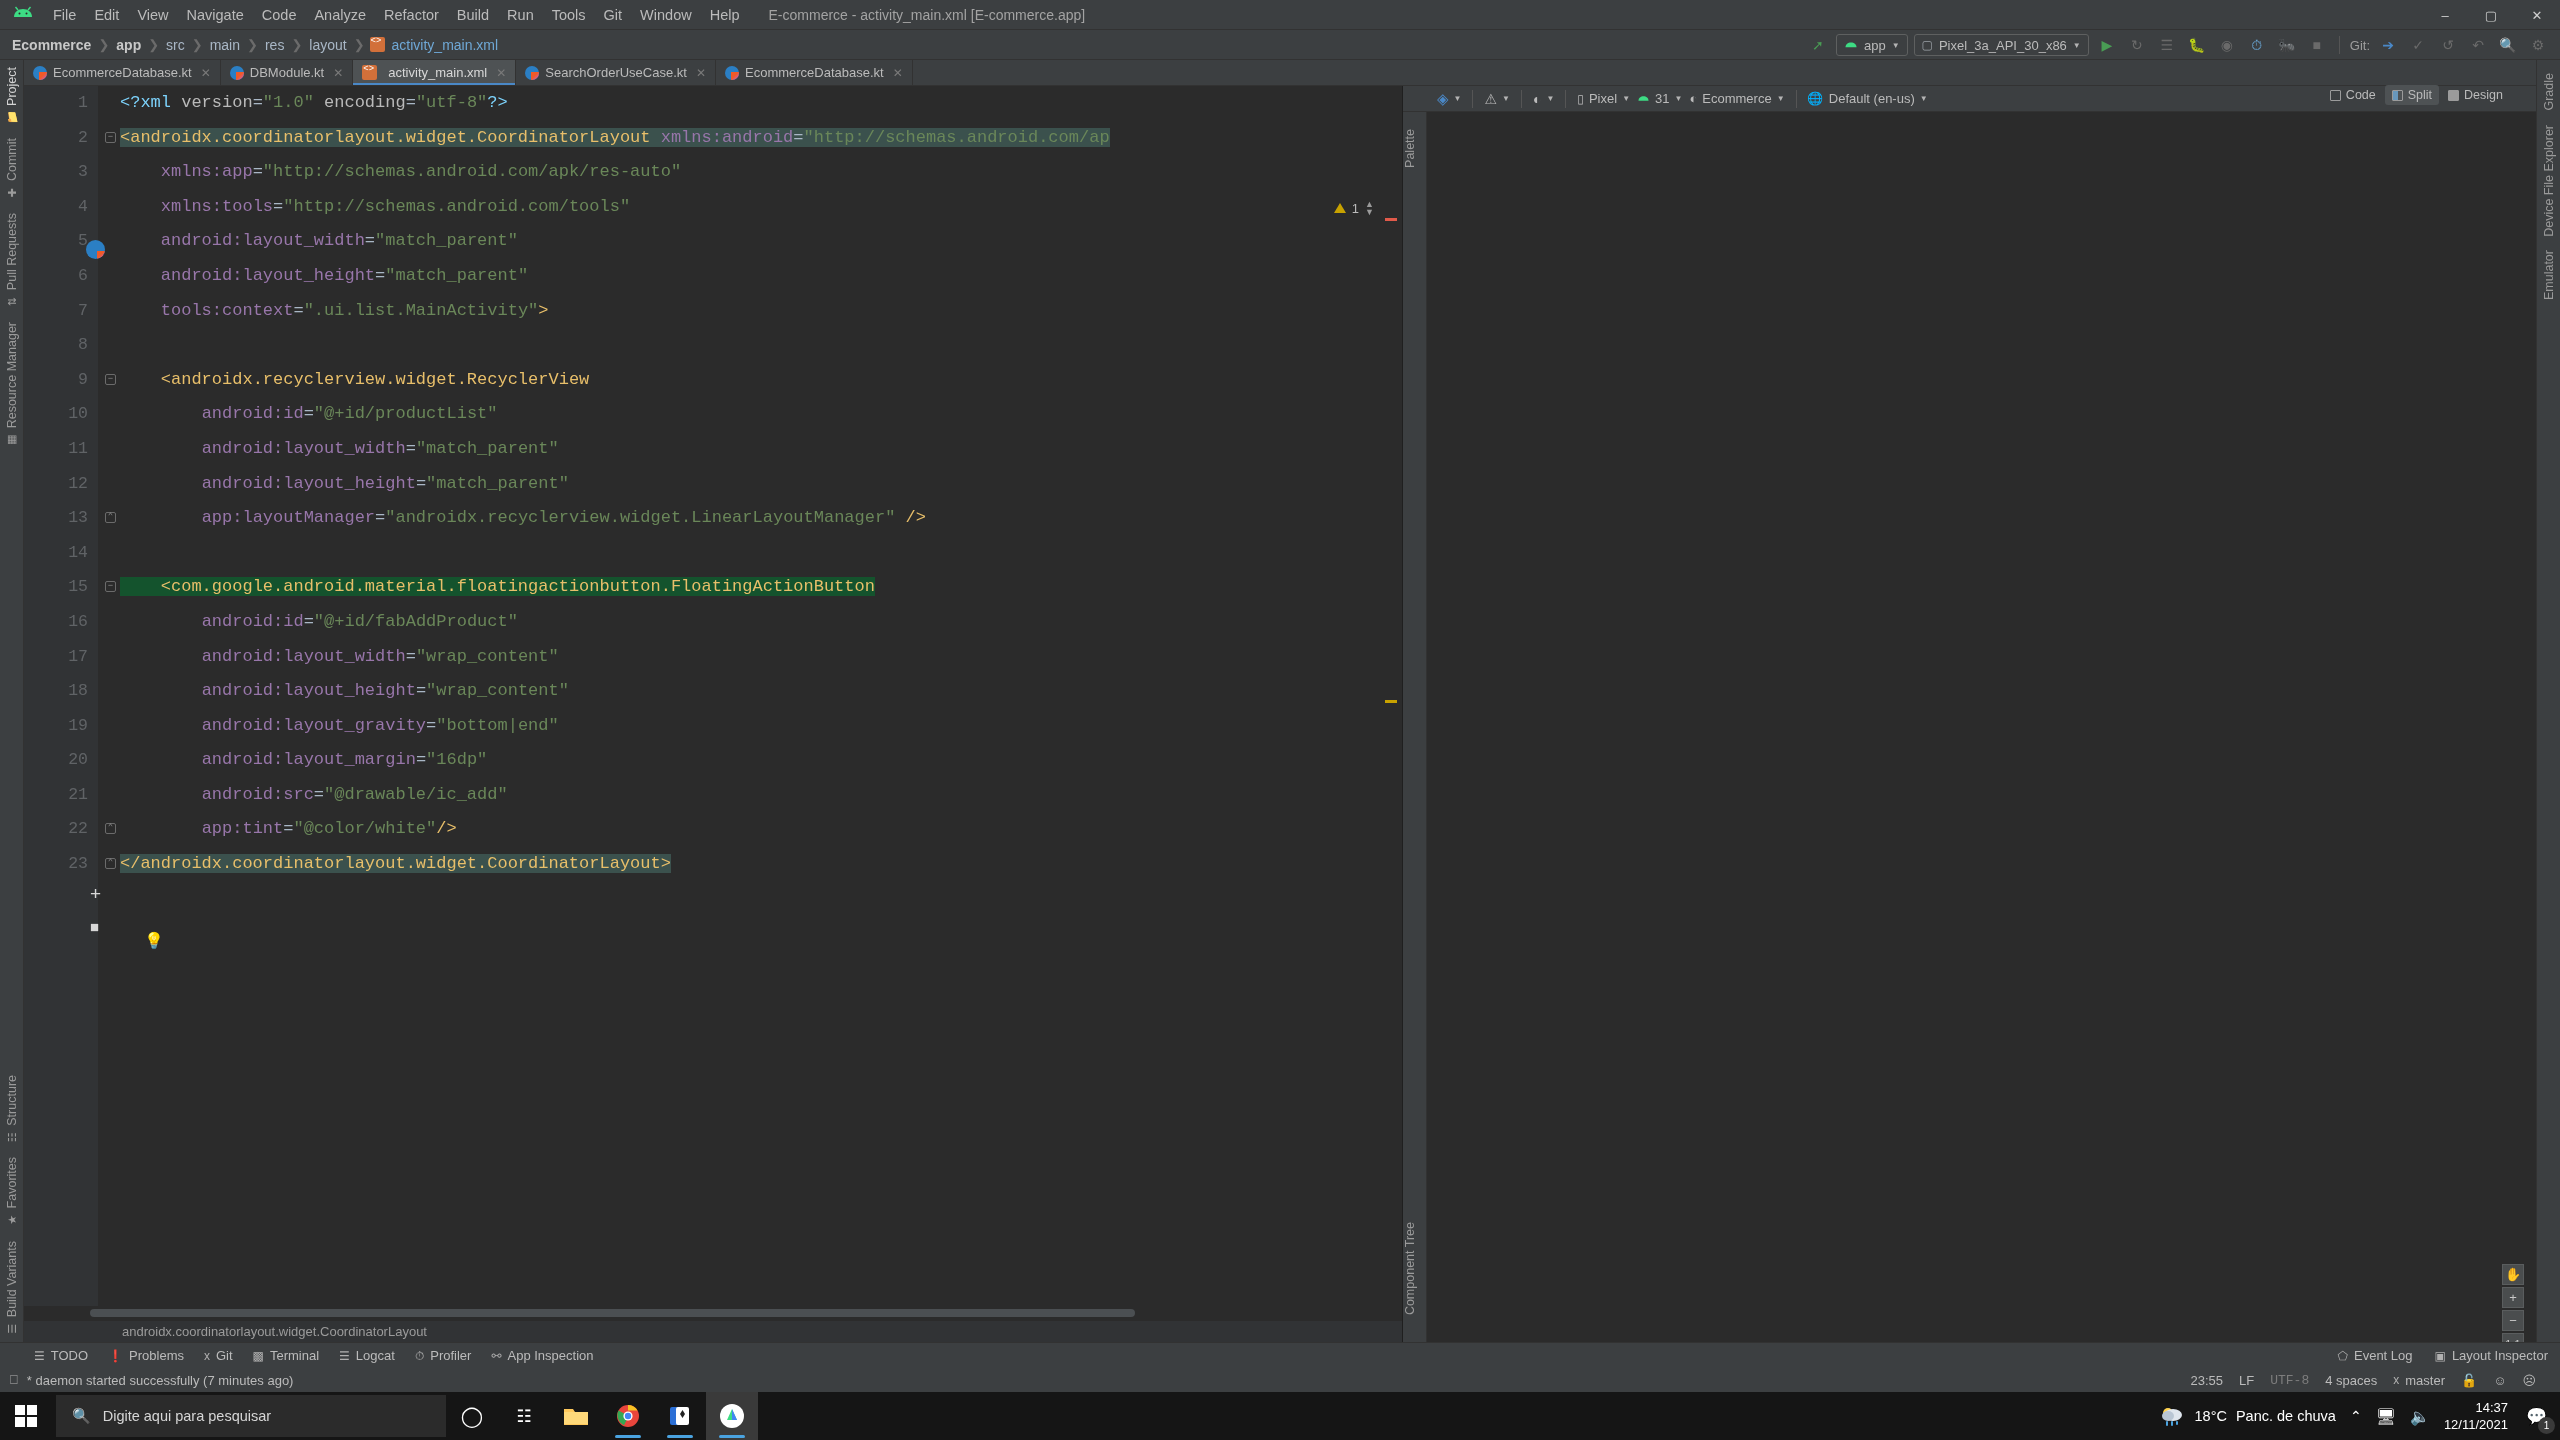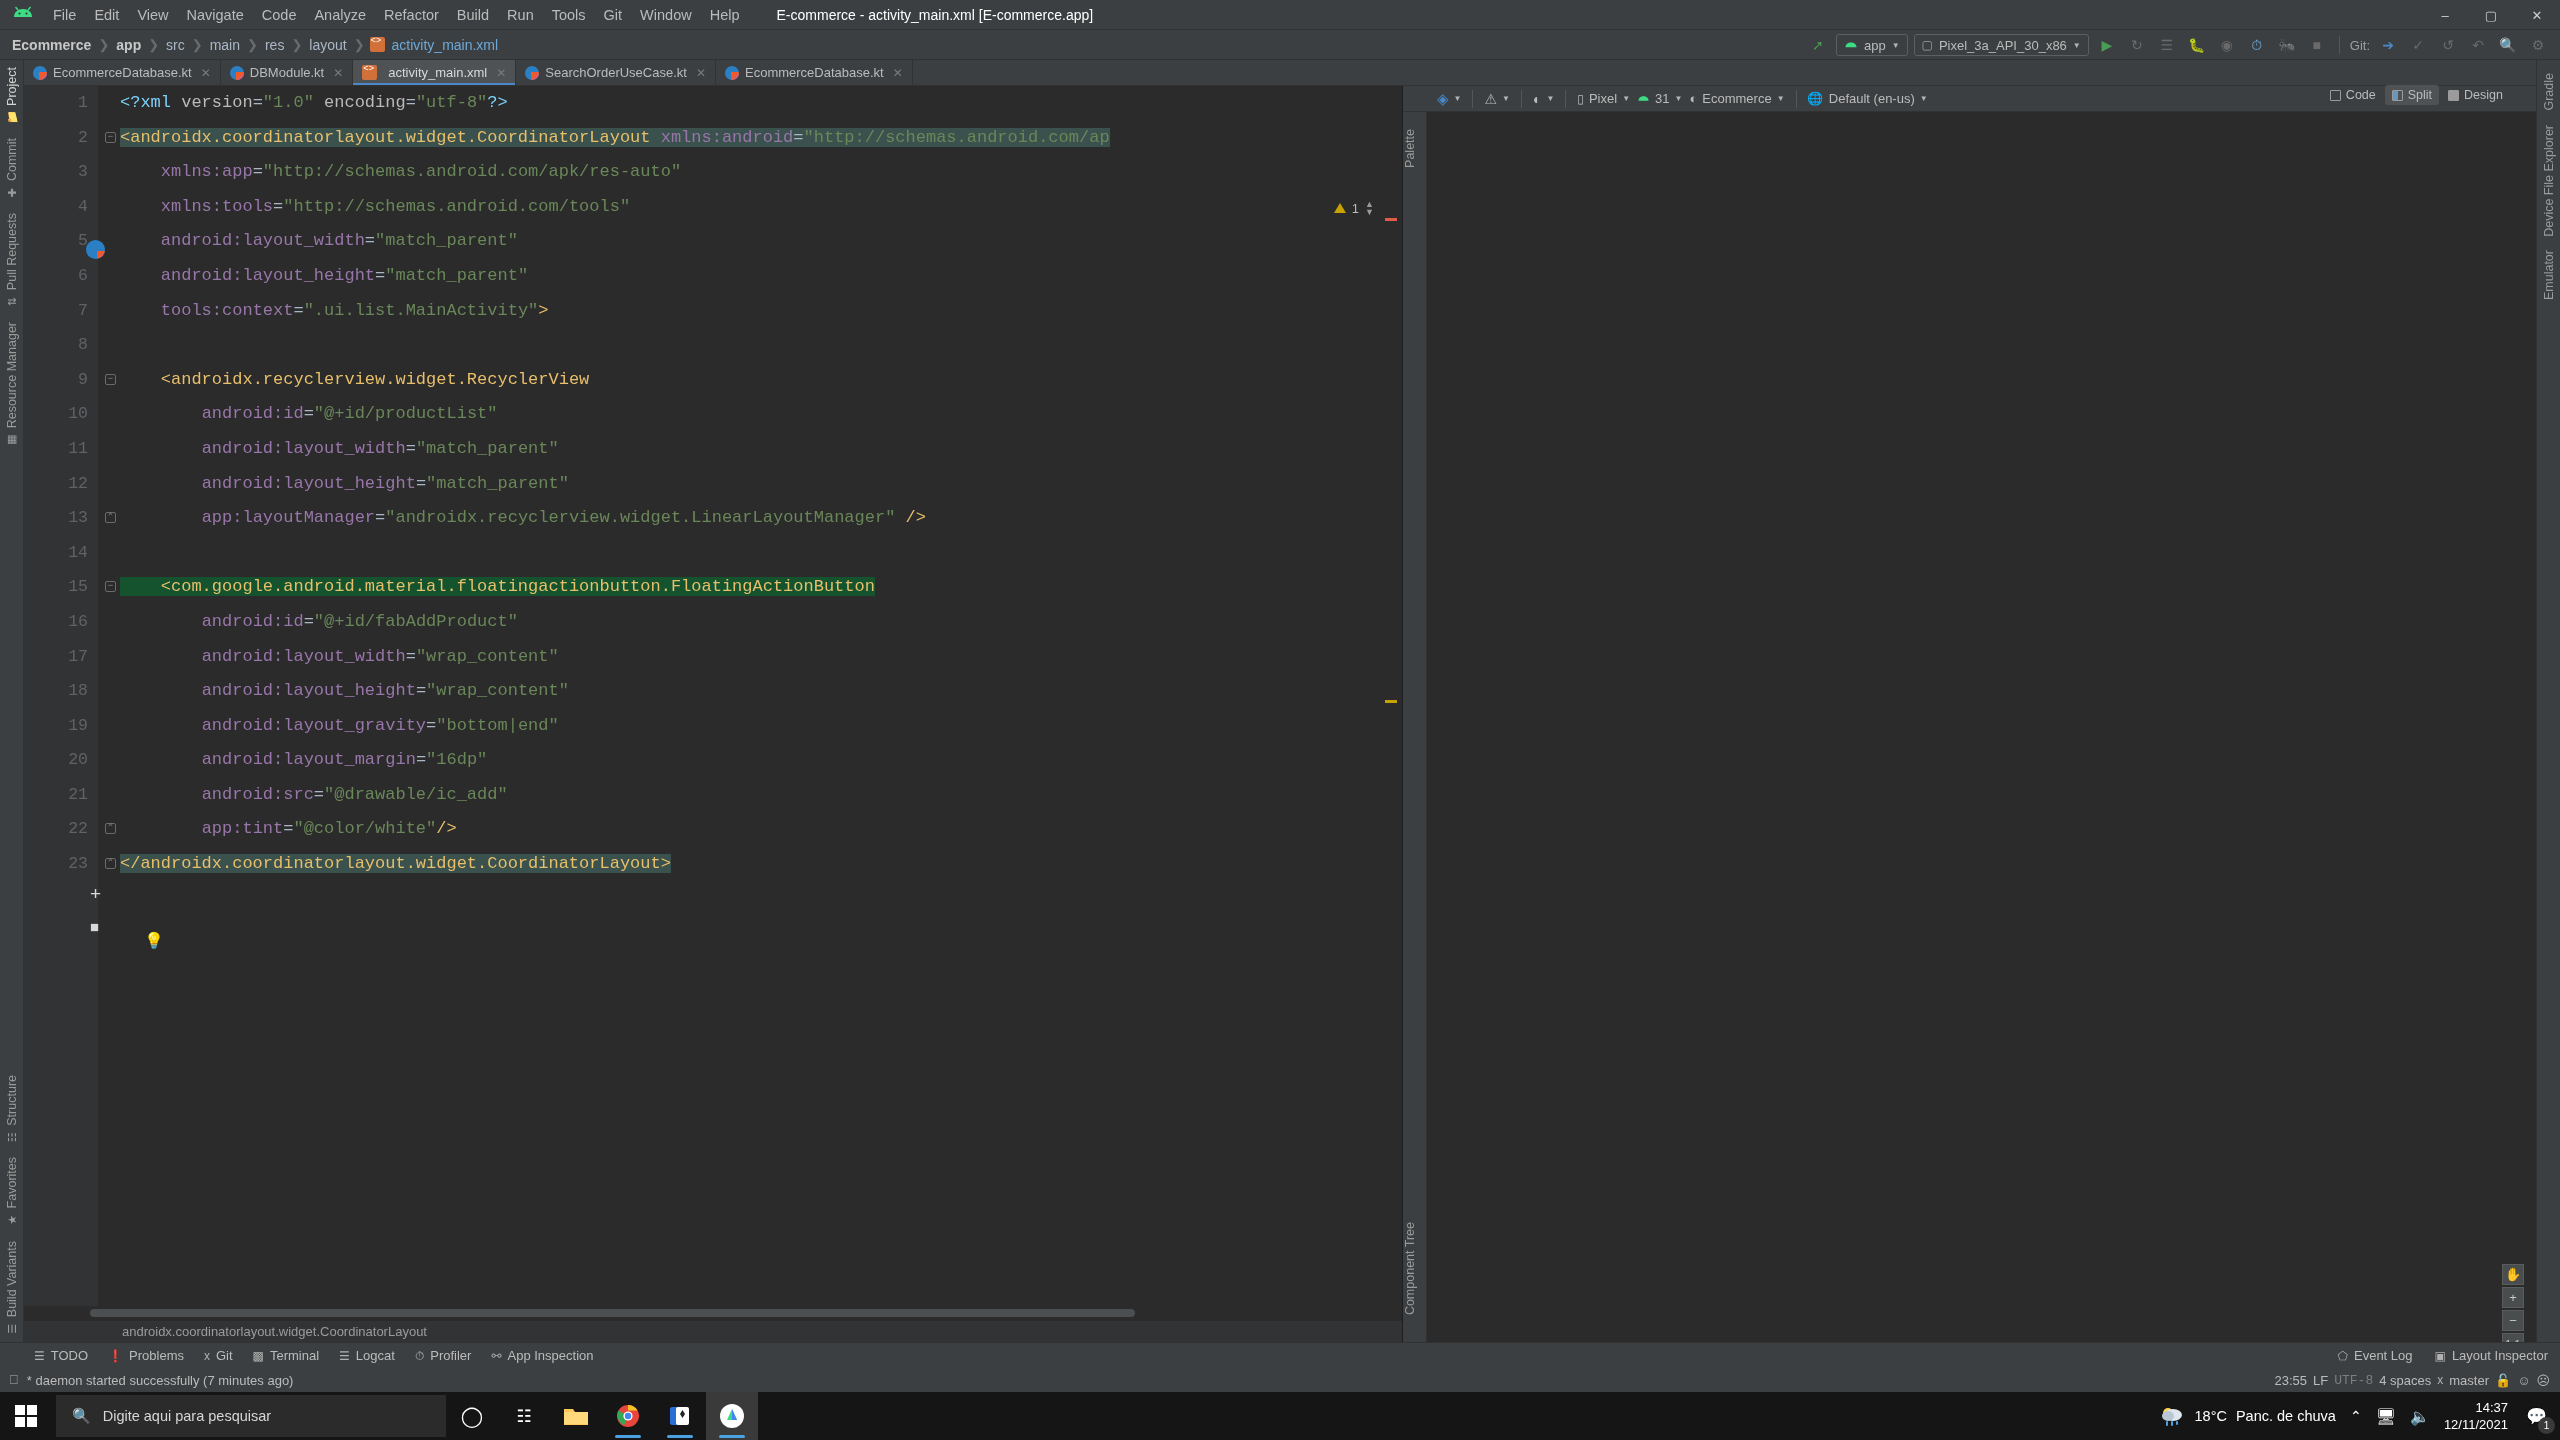--- a/index.html
+++ b/index.html
@@ -13,21 +13,21 @@
 
   
   .menubar {
     height: 30px; background: #3c3f41; display: flex; align-items: center;
     padding-left: 8px; font-size: 14.5px; color: #bbbbbb; flex: 0 0 30px;
     border-bottom: 1px solid #323232; position: relative;
   }
   .as-logo { width: 22px; height: 20px; margin: 0 10px 0 4px; position: relative; }
   .as-logo svg { display: block; }
   .menu-item { padding: 2px 9px; white-space: nowrap; }
-  .win-title { margin-left: 28px; color: #ffffff; font-size: 14px; }
+  .win-title { margin-left: 20px; color: #a3a3a3; font-size: 14px; }
   .win-btns { position: absolute; right: 0; top: 0; height: 30px; display: flex; }
   .win-btn { width: 46px; height: 30px; display:flex; align-items:center; justify-content:center; color:#cfcfcf; font-size: 13px; }
 
   
   .navbar {
     height: 30px; background: #3c3f41; display: flex; align-items: center;
     font-size: 14px; color: #bbbbbb; flex: 0 0 30px; padding-left: 10px;
     border-bottom: 1px solid #323232; position: relative;
   }
   .crumb { color: #a9b7c6; padding: 0 2px; }
@@ -155,21 +155,21 @@
     position: relative;
   }
   .tw { display:flex; align-items:center; gap: 6px; }
   .tw .gl { font-size: 12px; color:#b0b0b0; }
   .tw-right { position:absolute; right: 12px; display:flex; gap: 22px; align-items:center;}
 
   .statusbar {
     height: 24px; flex: 0 0 24px; background: #3c3f41; display: flex; align-items: center;
     font-size: 13px; color: #bbbbbb; padding-left: 10px; position: relative;
   }
-  .sb-right { position: absolute; right: 10px; display: flex; gap: 6px; }
+  .sb-right { position: absolute; right: 24px; display: flex; gap: 16px; }
   .sb-dim { color: #7d7d7d; font-family: Liberation Mono, monospace; }
 
   
   .taskbar {
     height: 48px; flex: 0 0 48px; background: #151515; display: flex; align-items: center;
     color: #ffffff; font-size: 14.5px; position: relative;
   }
   .start { width: 52px; height: 48px; display:flex; align-items:center; justify-content:center; }
   .searchbox {
     width: 390px; height: 42px; background: #2b2b2b; display: flex; align-items: center;

